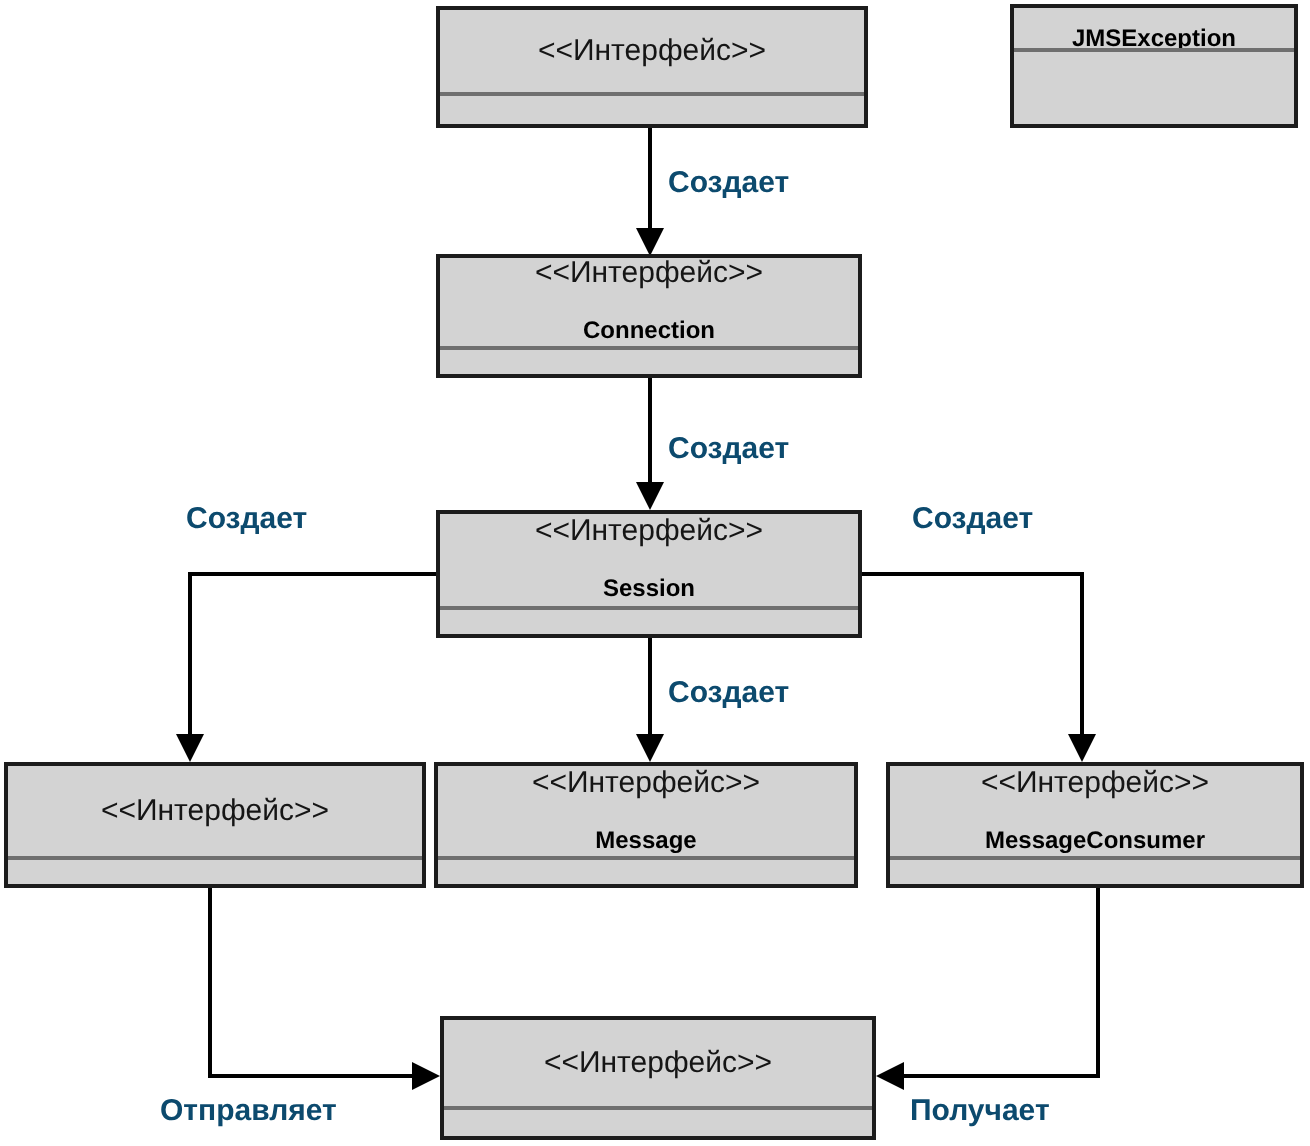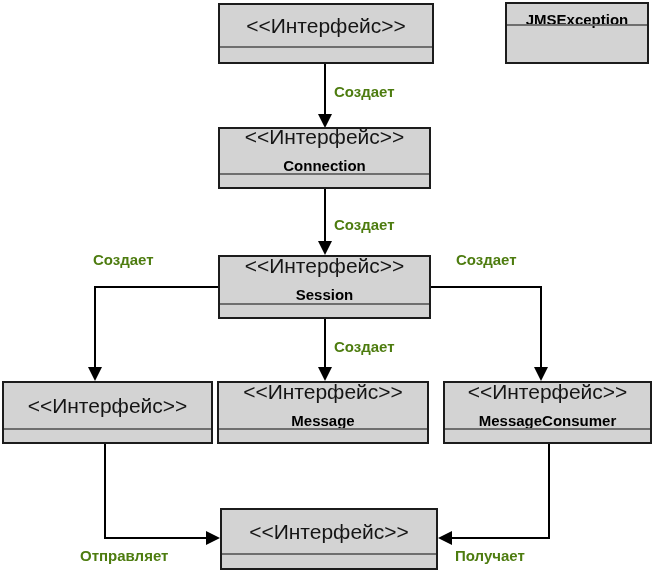--- a/index.html
+++ b/index.html
@@ -21,32 +21,32 @@
     flex-direction: column;
   }
   .uml-title {
     display: flex;
     flex-direction: column;
     align-items: center;
     justify-content: center;
     line-height: 19px;
     box-sizing: border-box;
   }
-  .stereo { font-size: 21px; font-weight: normal; color: #151515; white-space: nowrap; }
-  .cls    { font-size: 15px; font-weight: bold;   color: #000000; white-space: nowrap; margin-top: 10px; }
+  .stereo { font-size: 15px; font-weight: normal; color: #151515; white-space: nowrap; }
+  .cls    { font-size: 12px; font-weight: bold;   color: #000000; white-space: nowrap; margin-top: 10px; }
   .uml-compartment {
     flex: 1;
     border-top: 2px solid #6f6f6f;
     box-sizing: border-box;
   }
   .edge-label {
     position: absolute;
     font-size: 15px;
     font-weight: bold;
-    color: #4d7c0f;
+    color: #0c4a6e;
     white-space: nowrap;
   }
 </style>
 </head>
 <body>
 
 <div class="canvas">
 
   <svg class="edges" viewBox="0 0 655 573" xmlns="http://www.w3.org/2000/svg">
     <g stroke="#000000" stroke-width="2" fill="none">

